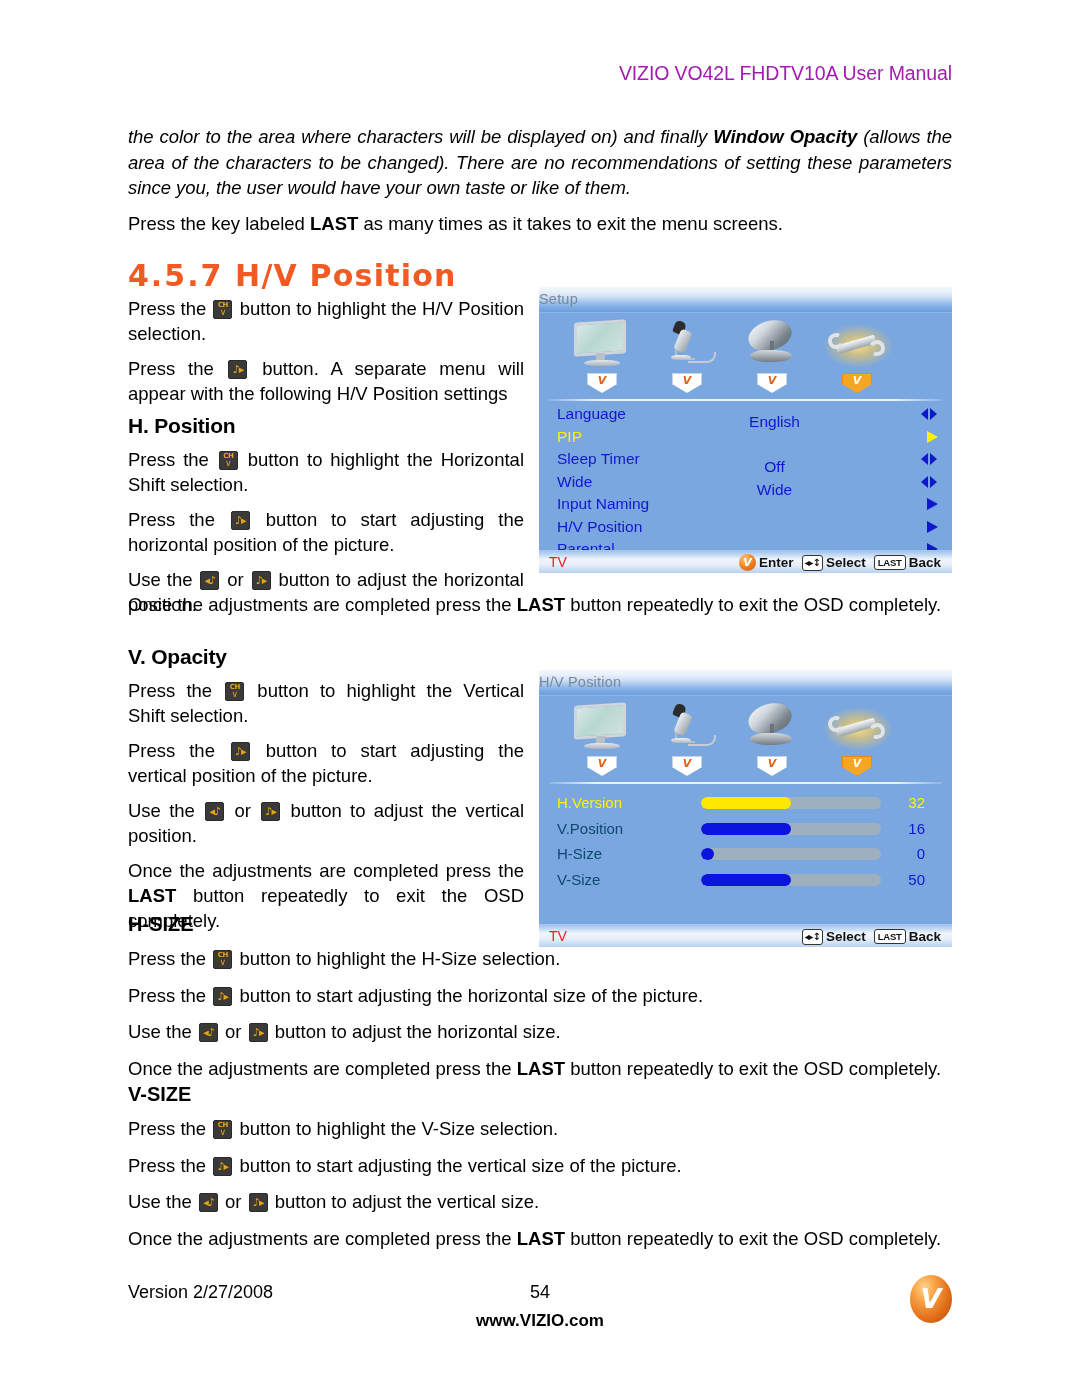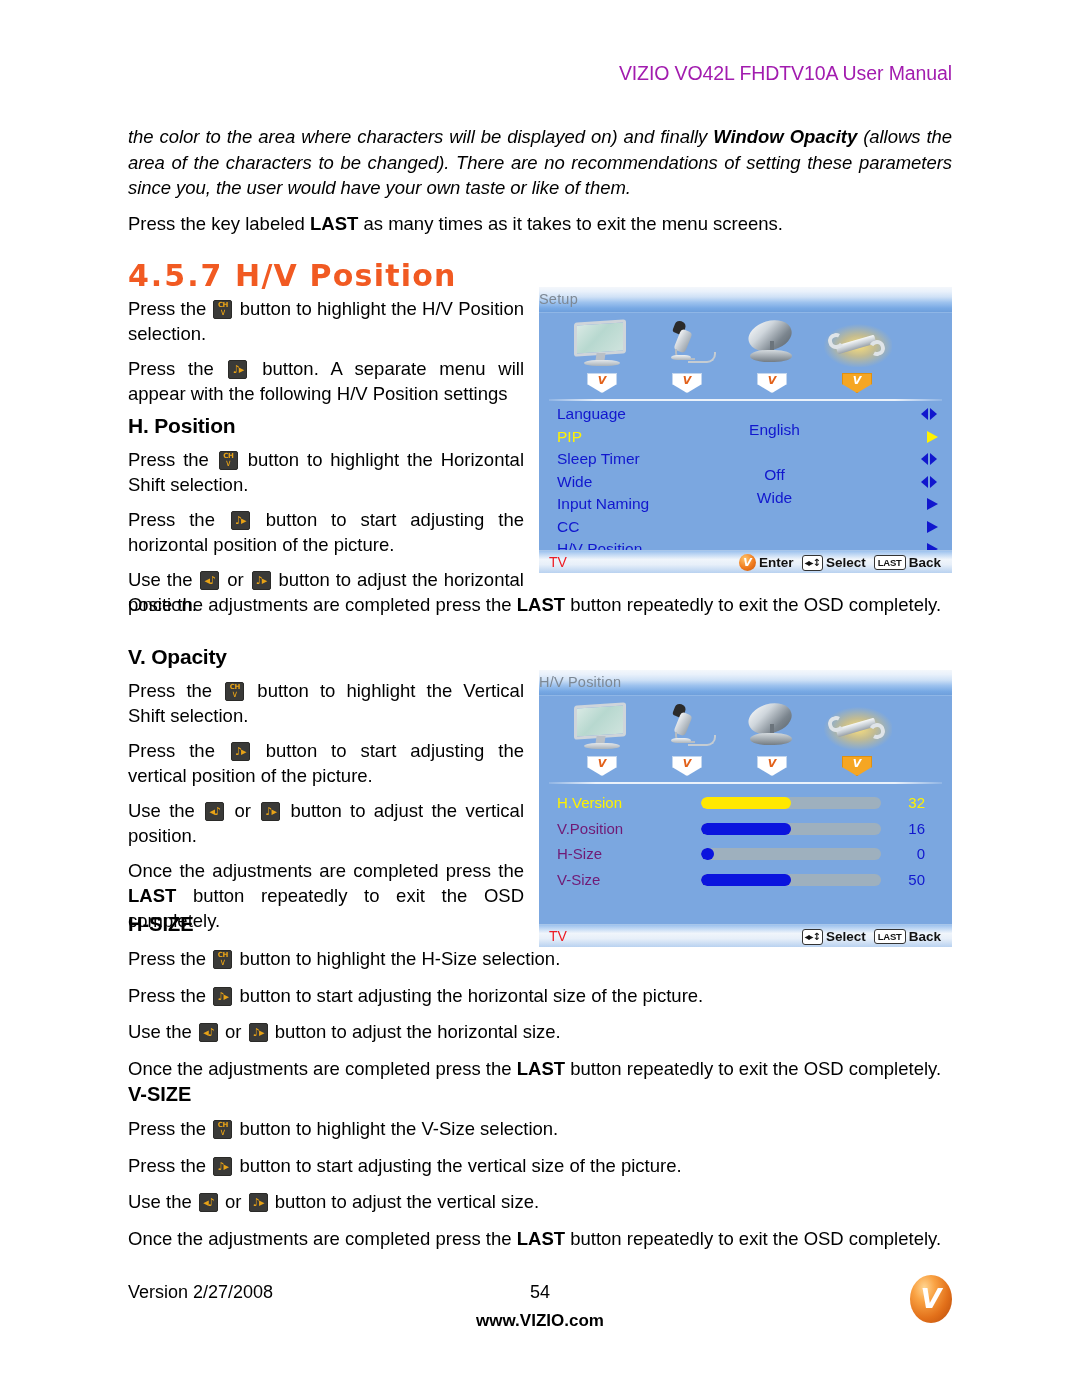--- a/index.html
+++ b/index.html
@@ -333,21 +333,21 @@
     top: 0;
     font-size: 15.5px;
     line-height: 22.5px;
     color: #1117CE;
     white-space: nowrap;
   }
   .menu-row.selected .label { color: #FFF200; }
   .menu-row .value {
     position: absolute;
     left: 0; right: 0;
-    top: 16px;
+    top: 8px;
     text-align: center;
     padding-left: 58px;
     font-size: 15.5px;
     line-height: 22.5px;
     color: #1117CE;
   }
   .menu-row .arrow {
     position: absolute;
     right: 14px;
     top: 3px;
@@ -375,21 +375,21 @@
     border-top: 6px solid transparent;
     border-bottom: 6px solid transparent;
   }
 
   
   .slider-list { position: relative; padding-top: 12px; }
   .slider-row { position: relative; height: 19.5px; margin-bottom: 6px; }
   .slider-row .label {
     position: absolute; left: 18px; top: 0;
     font-size: 15px; line-height: 14px;
-    color: #701a75;
+    color: #0c4a6e;
     white-space: nowrap;
   }
   .slider-row.selected .label { color: #FFF200; }
   .slider-row .track {
     position: absolute;
     left: 162px;
     top: 1px;
     width: 180px;
     height: 12px;
     background: #9EB0BE;
@@ -640,26 +640,20 @@
               <span class="lr-r"></span>
             </div>
           </div>
           <div class="menu-row">
             <div class="label">Input Naming</div>
             <div class="arrow">
               <span class="tri-r"></span>
             </div>
           </div>
           <div class="menu-row">
-            <div class="label">CC</div>
-            <div class="arrow">
-              <span class="tri-r"></span>
-            </div>
-          </div>
-          <div class="menu-row">
             <div class="label">H/V Position</div>
             <div class="arrow">
               <span class="tri-r"></span>
             </div>
           </div>
           <div class="menu-row">
             <div class="label">Parental</div>
             <div class="arrow">
               <span class="tri-r"></span>
             </div>

